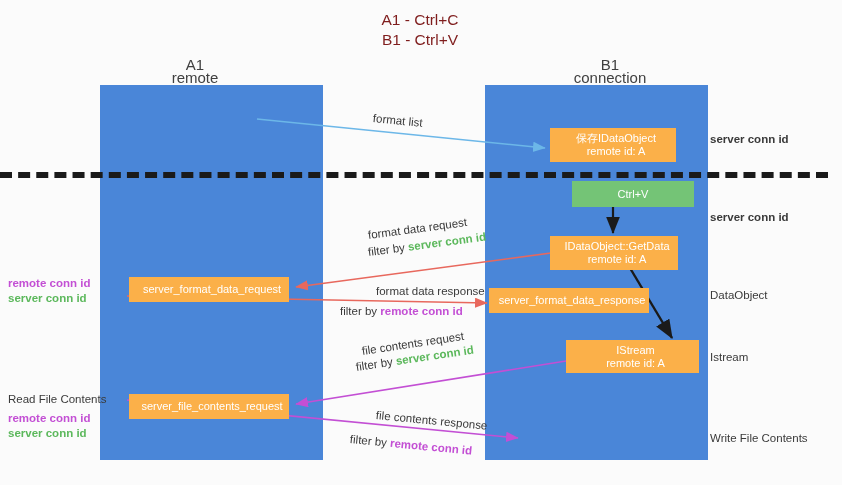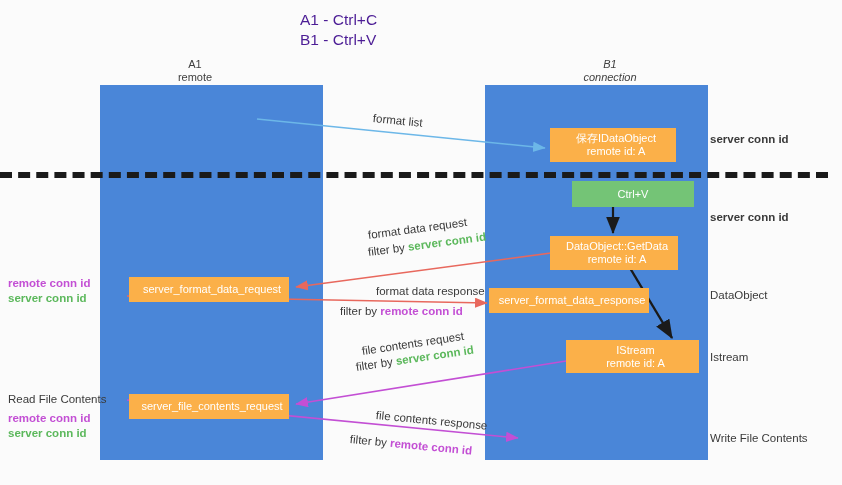--- a/index.html
+++ b/index.html
@@ -19,27 +19,27 @@
     overflow: hidden;
   }
   .lane {
     position: absolute;
     background: #4a86d8;
   }
   .lane-head {
     position: absolute;
     text-align: center;
     color: #404040;
-    font-size: 11px;
+    font-size: 15px;
     line-height: 13px;
   }
   .title {
     position: absolute;
-    text-align: left;
-    color: #4c1d95;
+    text-align: center;
+    color: #7f1d1d;
     font-size: 15.5px;
     line-height: 20px;
   }
   .box {
     position: absolute;
     box-sizing: border-box;
     display: flex;
     flex-direction: column;
     align-items: center;
     justify-content: center;
@@ -93,21 +93,21 @@
 
   <div class="title" style="left:300px; top:10px; width:240px;">
     <div>A1 - Ctrl+C</div>
     <div>B1 - Ctrl+V</div>
   </div>
 
   <div class="lane-head" style="left:130px; top:58px; width:130px;">
     <div>A1</div>
     <div>remote</div>
   </div>
-  <div class="lane-head" style="left:545px; top:58px; width:130px;font-style:italic;">
+  <div class="lane-head" style="left:545px; top:58px; width:130px;">
     <div>B1</div>
     <div>connection</div>
   </div>
 
   <div class="lane" style="left:100px; top:85px; width:223px; height:375px;"></div>
   <div class="lane" style="left:485px; top:85px; width:223px; height:375px;"></div>
 
   <svg class="edges">
     <defs>
       <marker id="ah-blue" markerWidth="9" markerHeight="9" refX="7.5" refY="3.2" orient="auto">
@@ -145,21 +145,21 @@
   <div class="box orange" style="left:550px; top:128px; width:126px; height:34px;">
     <div>保存IDataObject</div>
     <div class="l2">remote id: A</div>
   </div>
 
   <div class="box green" style="left:552px; top:181px; width:122px; height:26px;margin-left:20px;">
     <div>Ctrl+V</div>
   </div>
 
   <div class="box orange" style="left:550px; top:236px; width:128px; height:34px;">
-    <div>DataObject::GetData</div>
+    <div>IDataObject::GetData</div>
     <div class="l2">remote id: A</div>
   </div>
 
   <div class="box orange" style="left:129px; top:277px; width:160px; height:25px;">
     <div>server_format_data_request</div>
   </div>
 
   <div class="box orange" style="left:489px; top:288px; width:160px; height:25px;">
     <div>server_format_data_response</div>
   </div>

